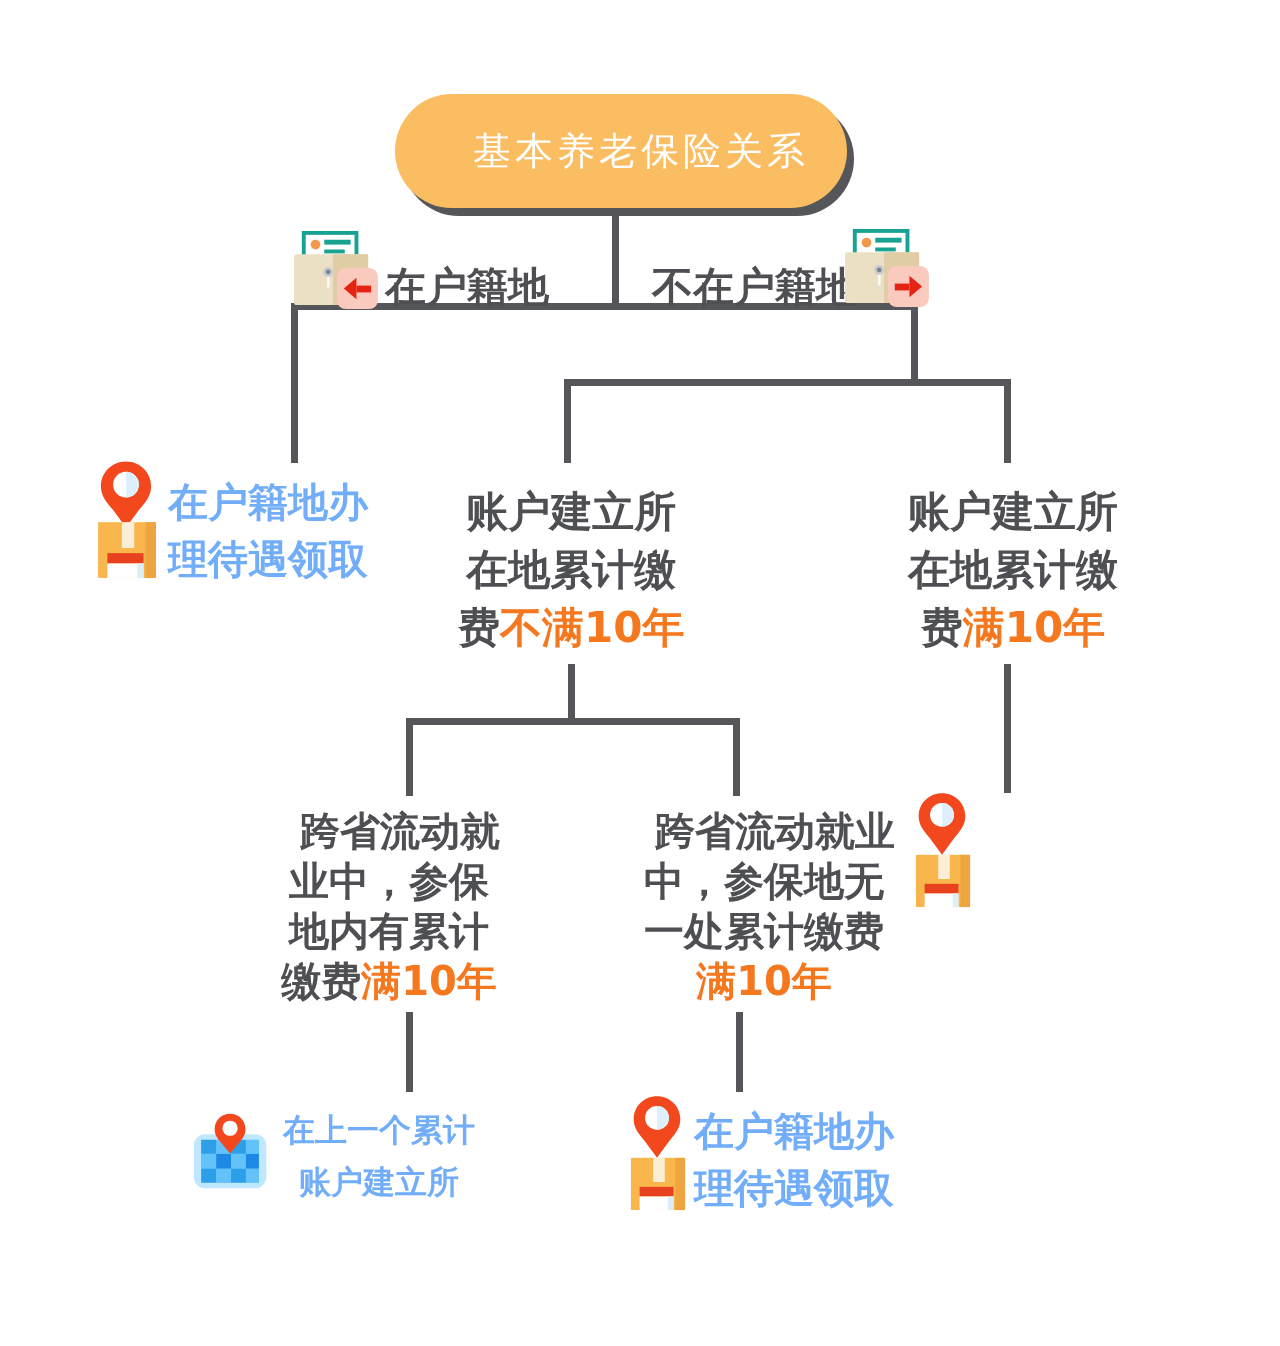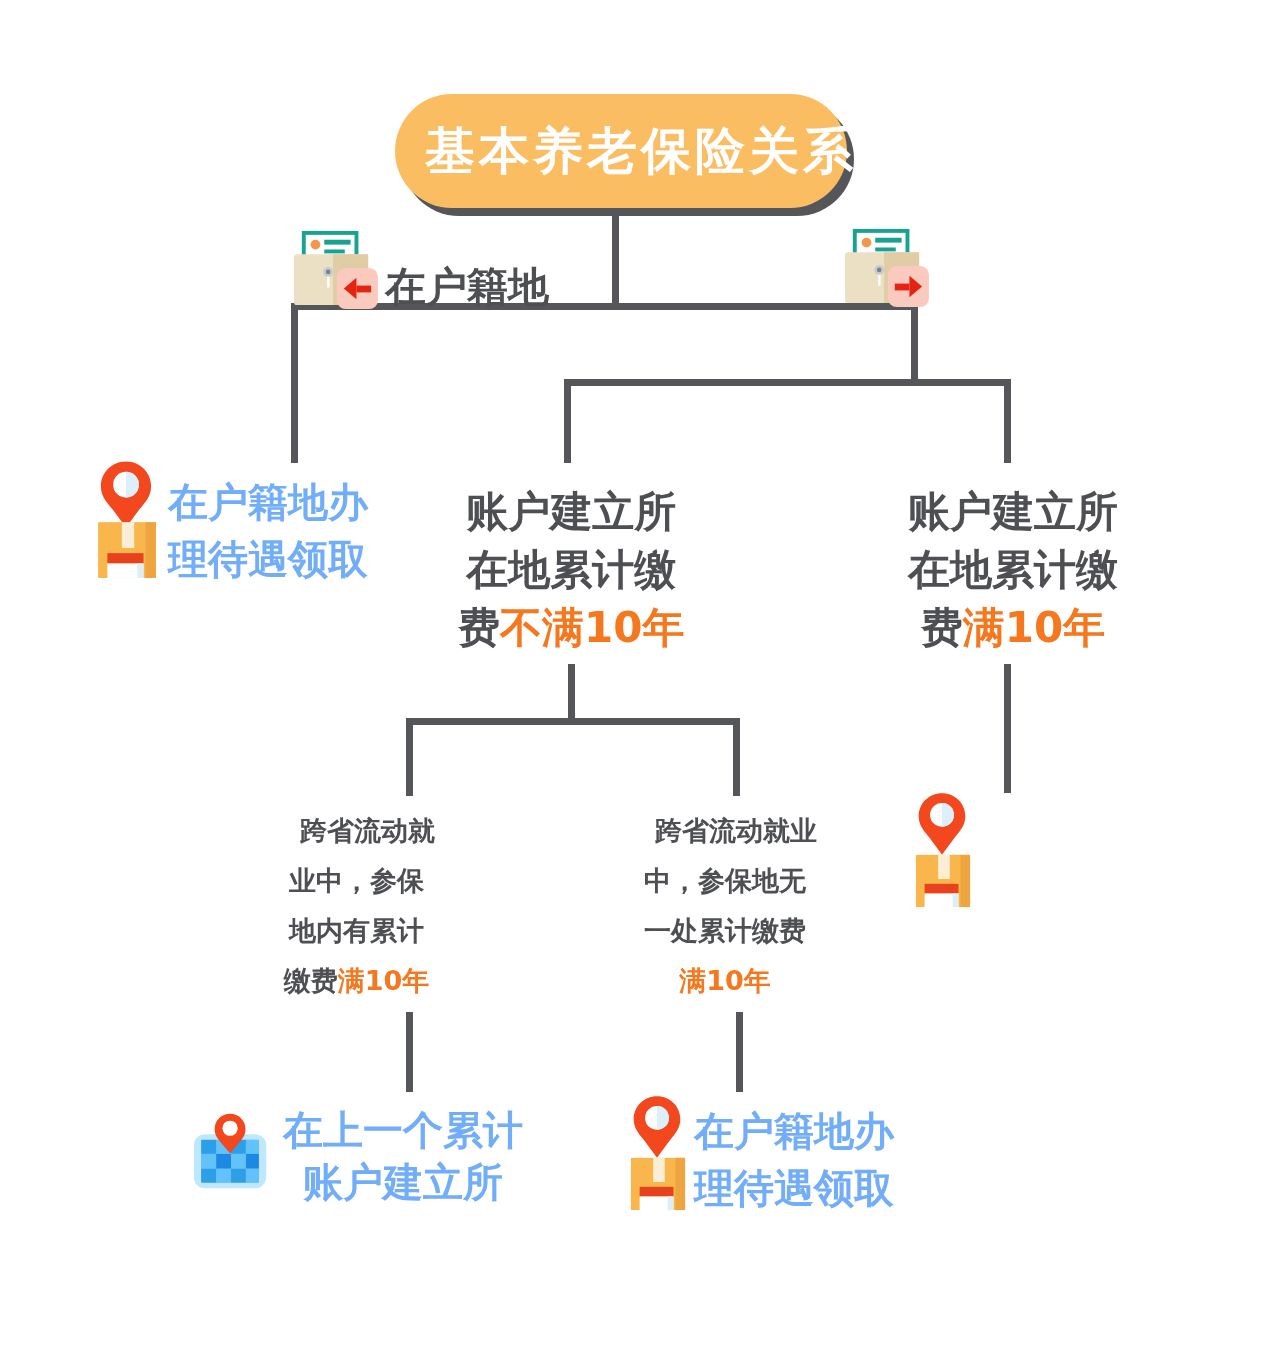--- a/index.html
+++ b/index.html
@@ -6,27 +6,27 @@
   .canvas{
     position:relative;width:1280px;height:1346px;background:#ffffff;
     font-family:"DejaVu Sans","Liberation Sans",sans-serif;overflow:hidden;
   }
   .ln{position:absolute;background:#55565A;}
   .pill{
     position:absolute;left:395px;top:94px;width:452px;height:114px;
     background:#FBBD62;border-radius:58px;box-shadow:7px 8px 0 0 #55565A;
     display:flex;align-items:center;justify-content:center;
   }
-  .pill span{color:#ffffff;font-size:50px;font-weight:700;letter-spacing:4px;white-space:nowrap;margin-left:40px;}
+  .pill span{color:#ffffff;font-size:38px;font-weight:400;letter-spacing:4px;white-space:nowrap;margin-left:40px;}
   .blabel{position:absolute;font-size:41px;font-weight:700;color:#4E4F53;white-space:nowrap;}
   .node{position:absolute;font-weight:700;color:#4E4F53;white-space:nowrap;text-align:center;}
   .cond{font-size:42px;line-height:58px;}
-  .sub{font-size:27px;line-height:50px;}
+  .sub{font-size:40px;line-height:50px;}
   .res{font-size:40px;line-height:57px;color:#71ADF8;}
-  .res4{font-size:40px;line-height:52px;color:#71ADF8;}
+  .res4{font-size:32px;line-height:52px;color:#71ADF8;}
   .hl{color:#F5771E;}
   .indent{margin-left:22px;}
   .icon{position:absolute;line-height:0;}
 </style>
 </head>
 <body>
 
 <div class="canvas">
 
   <div class="ln" style="left:612px;top:205px;width:7px;height:103px;"></div>
@@ -42,20 +42,21 @@
   <div class="ln" style="left:733px;top:718px;width:7px;height:78px;"></div>
   <div class="ln" style="left:1004px;top:664px;width:7px;height:129px;"></div>
   <div class="ln" style="left:406px;top:1012px;width:7px;height:80px;"></div>
   <div class="ln" style="left:736px;top:1012px;width:7px;height:80px;"></div>
 
   <div class="pill">
     <span>基本养老保险关系</span>
   </div>
 
   <div class="blabel" style="left:385px;top:260px;">在户籍地</div>
+  <div class="blabel" style="left:652px;top:260px;">不在户籍地</div>
 
   <div class="icon" style="left:290px;top:229px;">
     <svg width="90" height="80" viewBox="0 0 92 82">
       <rect x="12" y="2" width="58" height="44" fill="#17A291"></rect>
       <rect x="16" y="6" width="50" height="36" fill="#FFFFFF"></rect>
       <circle cx="26" cy="16" r="5" fill="#F2984D"></circle>
       <rect x="35" y="11" width="27" height="5" fill="#17A291"></rect>
       <rect x="35" y="21" width="21" height="4" fill="#17A291"></rect>
       <rect x="4" y="26" width="76" height="52" rx="3" fill="#EBDFC4"></rect>
       <path d="M44 26 H80 V78 H44 Z" fill="#E0CDA6"></path>

